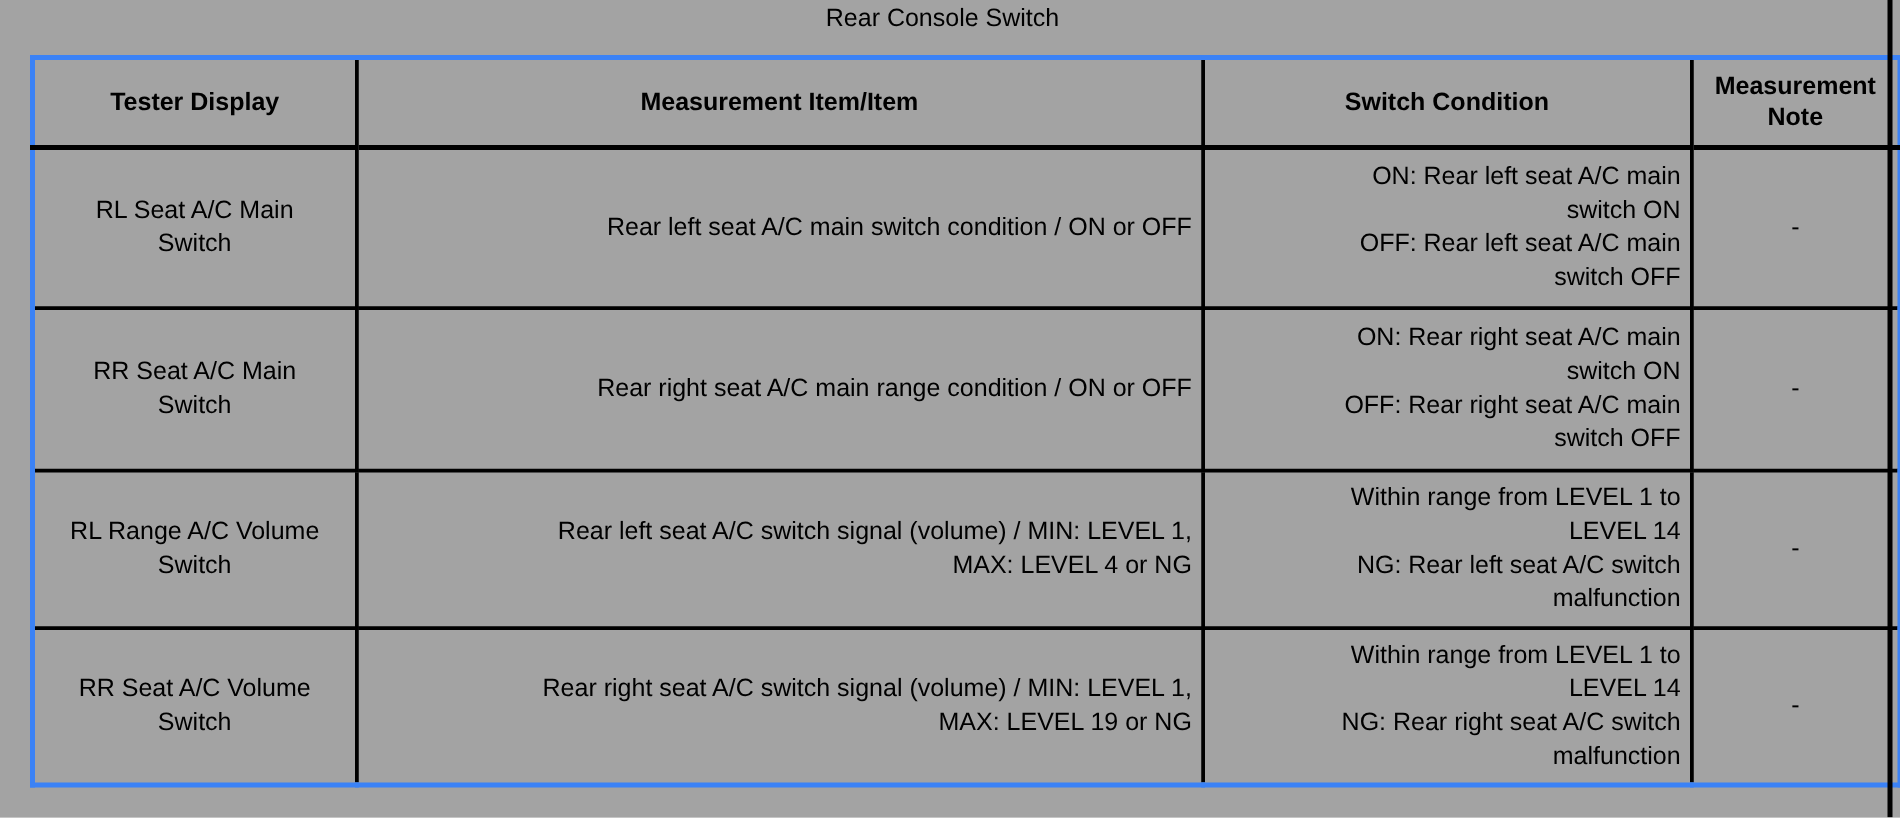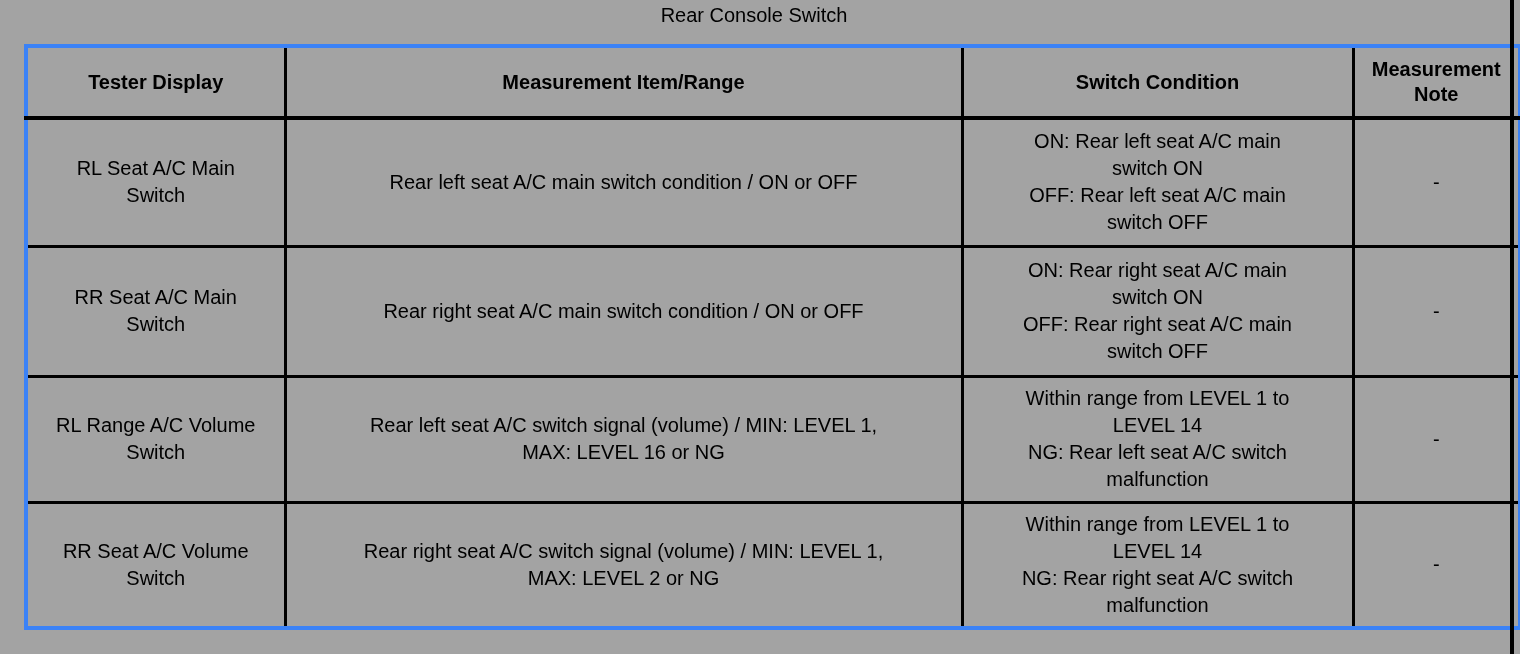--- a/index.html
+++ b/index.html
@@ -50,21 +50,21 @@
     text-align: center;
     height: 64px;
     line-height: 25px;
     padding: 2px 4px;
   }
   tbody tr.row-1 { height: 128px; }
   tbody tr.row-2 { height: 130px; }
   tbody tr.row-3 { height: 126px; }
   tbody tr.row-4 { height: 126px; }
   td.cell-center { text-align: center; padding: 2px 4px; }
-  td.cell-left   { text-align: center;   padding: 2px 7px; }
+  td.cell-left   { text-align: right;   padding: 2px 7px; }
   .page-edge-line {
     position: absolute;
     left: 1510px;
     top: 0;
     width: 4px;
     height: 654px;
     background: #000000;
   }
 </style>
 </head>
@@ -77,63 +77,63 @@
   <table class="spec-table">
     <colgroup>
       <col class="c1">
         <col class="c2">
         <col class="c3">
         <col class="c4">
     </colgroup>
     <thead>
       <tr>
         <th>Tester Display</th>
-        <th>Measurement Item/Range</th>
+        <th>Measurement Item/Item</th>
         <th>Switch Condition</th>
         <th>Measurement
 Note</th>
       </tr>
     </thead>
     <tbody>
       <tr class="row-1">
         <td class="cell-center">RL Seat A/C Main
 Switch</td>
         <td class="cell-left">Rear left seat A/C main switch condition / ON or OFF</td>
         <td class="cell-left">ON: Rear left seat A/C main
 switch ON
 OFF: Rear left seat A/C main
 switch OFF</td>
         <td class="cell-center">-</td>
       </tr>
       <tr class="row-2">
         <td class="cell-center">RR Seat A/C Main
 Switch</td>
-        <td class="cell-left">Rear right seat A/C main switch condition / ON or OFF</td>
+        <td class="cell-left">Rear right seat A/C main range condition / ON or OFF</td>
         <td class="cell-left">ON: Rear right seat A/C main
 switch ON
 OFF: Rear right seat A/C main
 switch OFF</td>
         <td class="cell-center">-</td>
       </tr>
       <tr class="row-3">
         <td class="cell-center">RL Range A/C Volume
 Switch</td>
         <td class="cell-left">Rear left seat A/C switch signal (volume) / MIN: LEVEL 1,
-MAX: LEVEL 16 or NG</td>
+MAX: LEVEL 4 or NG</td>
         <td class="cell-left">Within range from LEVEL 1 to
 LEVEL 14
 NG: Rear left seat A/C switch
 malfunction</td>
         <td class="cell-center">-</td>
       </tr>
       <tr class="row-4">
         <td class="cell-center">RR Seat A/C Volume
 Switch</td>
         <td class="cell-left">Rear right seat A/C switch signal (volume) / MIN: LEVEL 1,
-MAX: LEVEL 2 or NG</td>
+MAX: LEVEL 19 or NG</td>
         <td class="cell-left">Within range from LEVEL 1 to
 LEVEL 14
 NG: Rear right seat A/C switch
 malfunction</td>
         <td class="cell-center">-</td>
       </tr>
     </tbody>
   </table>
 
   <div class="page-edge-line"></div>

